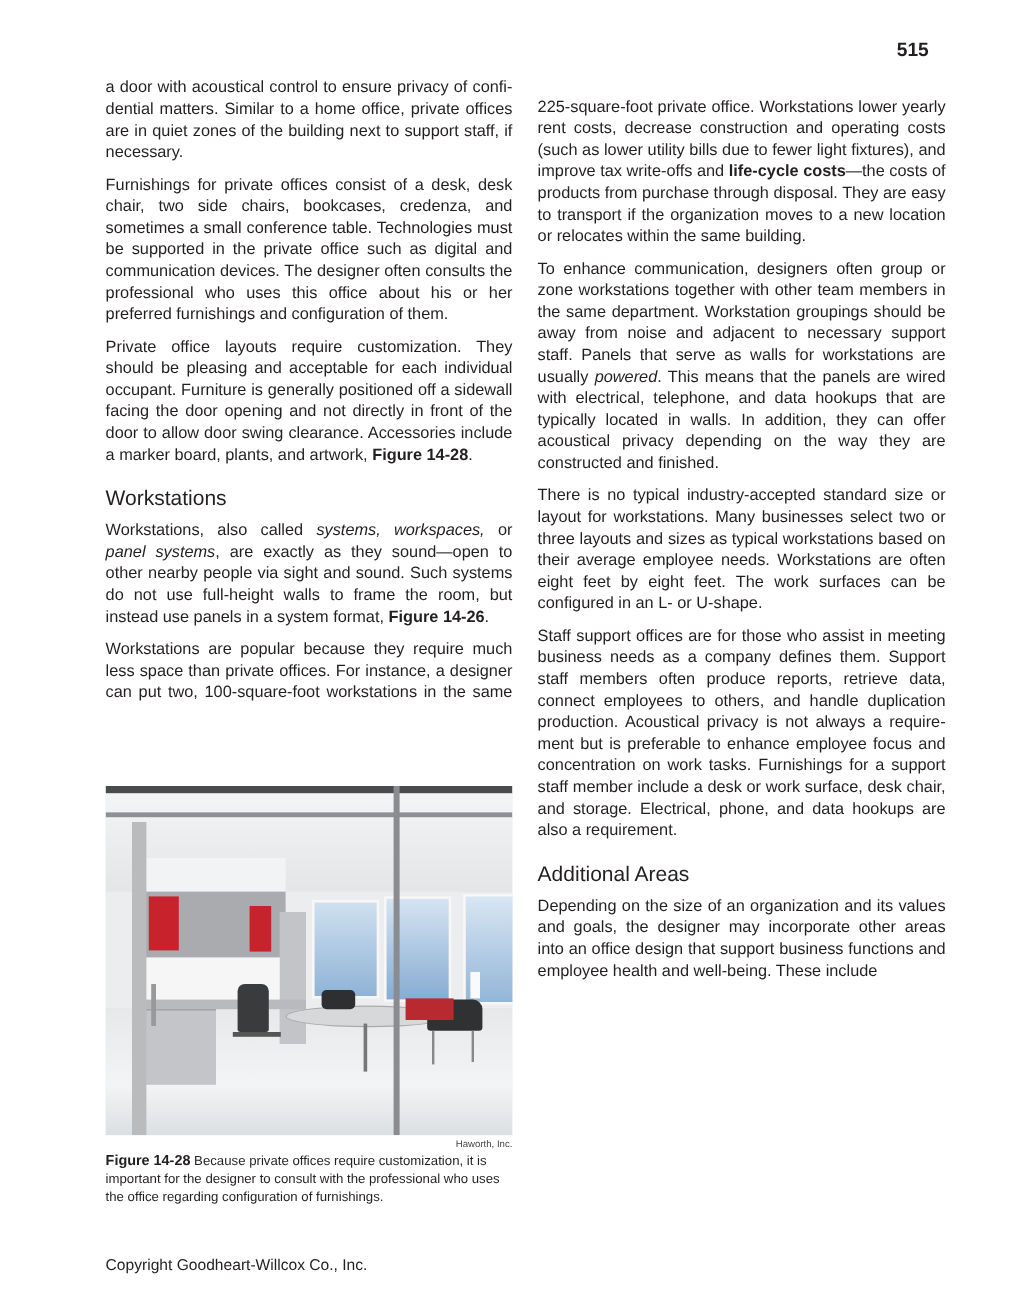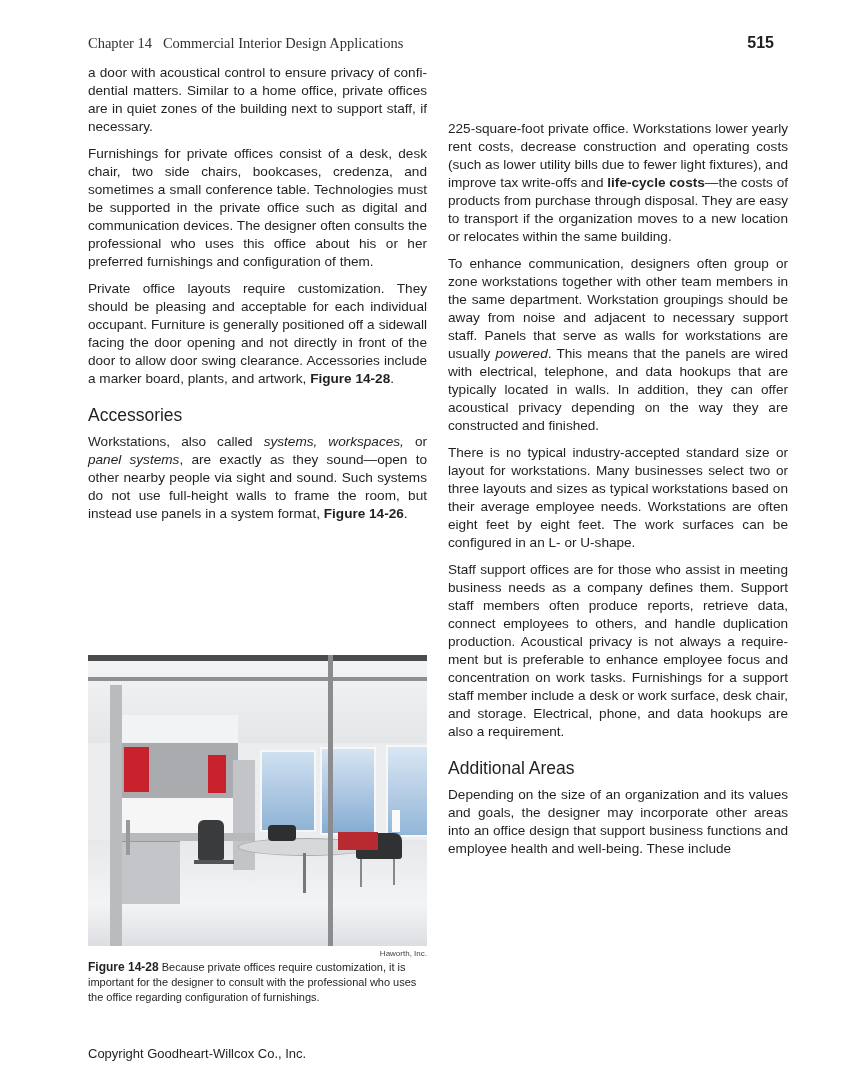--- a/index.html
+++ b/index.html
@@ -2,47 +2,47 @@
 <html><head>
 <meta charset="utf-8">
 <style>
   html, body { margin: 0; padding: 0; background: #ffffff; }
   body { width: 849px; height: 1087px; position: relative; overflow: hidden; color: #231f20; }
   .running-head { position: absolute; left: 88px; top: 35px; width: 700px; height: 20px; }
   .running-head .chapter { position: absolute; left: 0; top: 0; font-family: "Liberation Serif", "DejaVu Serif", serif; font-size: 14.5px; color: #333; }
   .running-head .page-num { position: absolute; right: 14px; top: -1px; font-family: "Liberation Sans", sans-serif; font-weight: bold; font-size: 16px; color: #231f20; }
   .col { position: absolute; font-family: "Liberation Sans", "DejaVu Sans", sans-serif; font-size: 13.6px; line-height: 18px; color: #231f20; }
   .col-left { left: 88px; top: 64px; width: 339px; }
-  .col-right { left: 448px; top: 80px; width: 340px; margin-top: 40px; }
+  .col-right { left: 448px; top: 80px; width: 340px; }
   .col p { margin: 0 0 9px 0; text-align: justify; hyphens: manual; }
   .col h2 { font-family: "Liberation Sans", "DejaVu Sans", sans-serif; font-weight: normal; font-size: 17.5px; line-height: 22px; margin: 16px 0 7px 0; color: #231f20; }
   b { font-weight: bold; }
   i { }
   .figure { position: absolute; left: 88px; top: 655px; width: 339px; height: 291px; overflow: hidden; background: #e9ebed; }
   .credit { position: absolute; left: 88px; top: 949px; width: 339px; text-align: right; font-family: "Liberation Sans", sans-serif; font-size: 8px; color: #444; }
   .caption { position: absolute; left: 88px; top: 960px; width: 339px; font-family: "Liberation Sans", sans-serif; font-size: 11px; line-height: 15px; color: #231f20; }
   .caption b { font-size: 12px; }
   .copyright { position: absolute; left: 88px; top: 1046px; font-family: "Liberation Sans", sans-serif; font-size: 13px; color: #231f20; }
   
   .ph { position: absolute; }
 </style>
 </head>
 <body>
 
 <div class="running-head">
-  <span class="chapter" style="white-space:pre">Chapter 14   Commercial Interior Design Applications</span>
   <span class="page-num">515</span>
 </div>
 
 <div class="col col-left">
   <p>a door with acoustical control to ensure privacy of confi­dential matters. Similar to a home office, private offices are in quiet zones of the building next to support staff, if necessary.</p>
   <p>Furnishings for private offices consist of a desk, desk chair, two side chairs, bookcases, credenza, and sometimes a small conference table. Technolo­gies must be supported in the private office such as digital and communication devices. The designer often consults the professional who uses this office about his or her preferred furnishings and configuration of them.</p>
   <p><span>Private office layouts require customization. They should be pleasing and acceptable for each individual occupant. Furniture is generally positioned off a sidewall facing the door opening and not directly in front of the door to allow door swing clearance. Accessories include a marker board, plants, and artwork, </span><b>Figure 14-28</b><span>.</span></p>
-  <h2>Accessories</h2>
+  <h2>Workstations</h2>
   <p><span>Workstations, also called </span><i>systems, workspaces,</i><span> or </span><i>panel systems</i><span>, are exactly as they sound—open to other nearby people via sight and sound. Such systems do not use full-height walls to frame the room, but instead use panels in a system format, </span><b>Figure 14-26</b><span>.</span></p>
+  <p style="text-align-last: justify;">Workstations are popular because they require much less space than private offices. For instance, a designer can put two, 100-square-foot workstations in the same</p>
 </div>
 
 <div class="col col-right">
   <p><span>225-square-foot private office. Workstations lower yearly rent costs, decrease construction and operat­ing costs (such as lower utility bills due to fewer light fixtures), and improve tax write-offs and </span><b>life-cycle costs</b><span>—the costs of products from purchase through disposal. They are easy to transport if the organization moves to a new location or relocates within the same building.</span></p>
   <p><span>To enhance communication, designers often group or zone workstations together with other team members in the same department. Workstation groupings should be away from noise and adjacent to necessary support staff. Panels that serve as walls for worksta­tions are usually </span><i>powered</i><span>. This means that the panels are wired with electrical, telephone, and data hookups that are typically located in walls. In addition, they can offer acoustical privacy depending on the way they are constructed and finished.</span></p>
   <p>There is no typical industry-accepted standard size or layout for workstations. Many businesses select two or three layouts and sizes as typical workstations based on their average employee needs. Workstations are often eight feet by eight feet. The work surfaces can be configured in an L- or U-shape.</p>
   <p>Staff support offices are for those who assist in meeting business needs as a company defines them. Support staff members often produce reports, retrieve data, connect employees to others, and handle duplication production. Acoustical privacy is not always a require­ment but is preferable to enhance employee focus and concentration on work tasks. Furnishings for a support staff member include a desk or work surface, desk chair, and storage. Electrical, phone, and data hook­ups are also a requirement.</p>
   <h2>Additional Areas</h2>
   <p>Depending on the size of an organization and its values and goals, the designer may incorporate other areas into an office design that support business functions and employee health and well-being. These include</p>
 </div>

